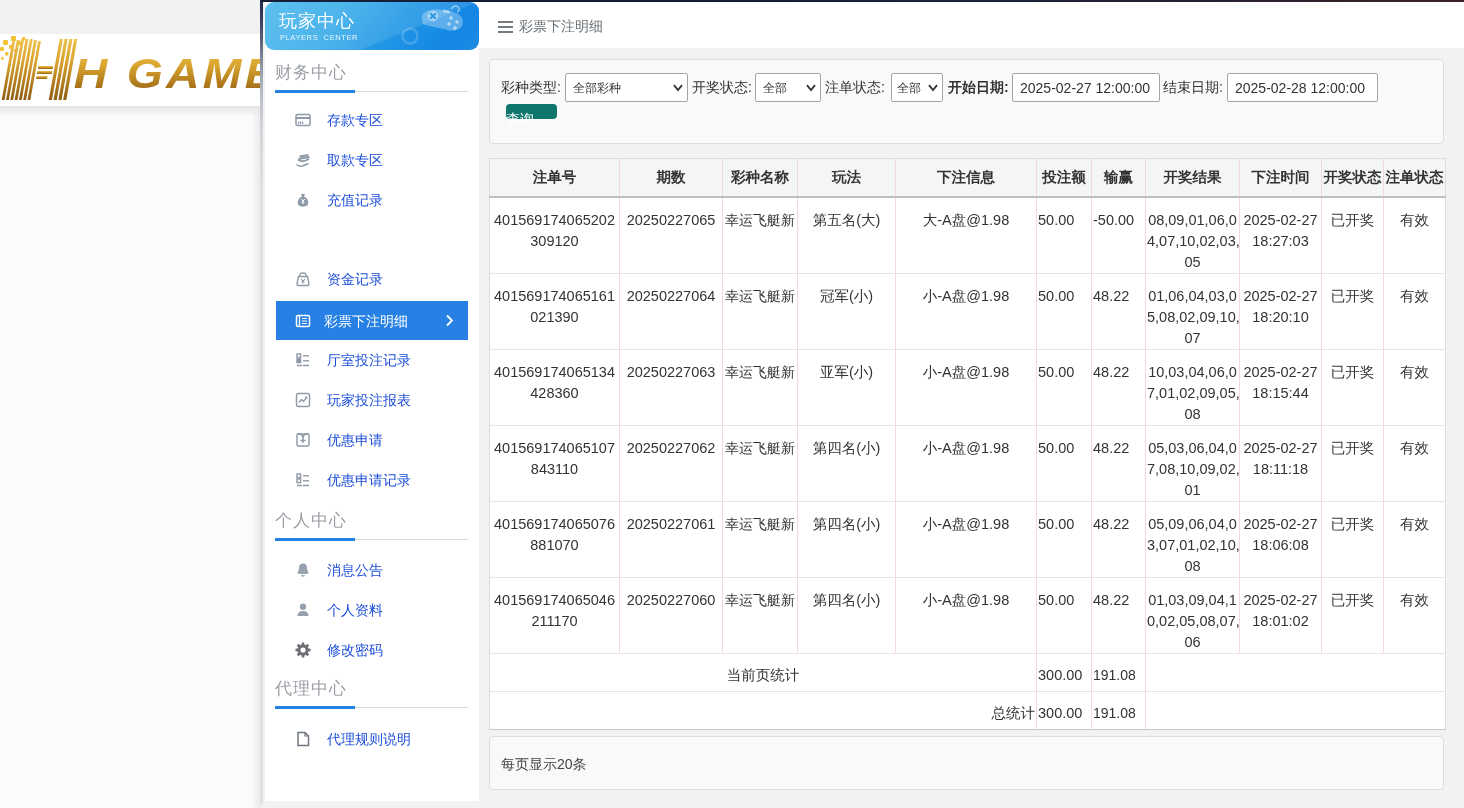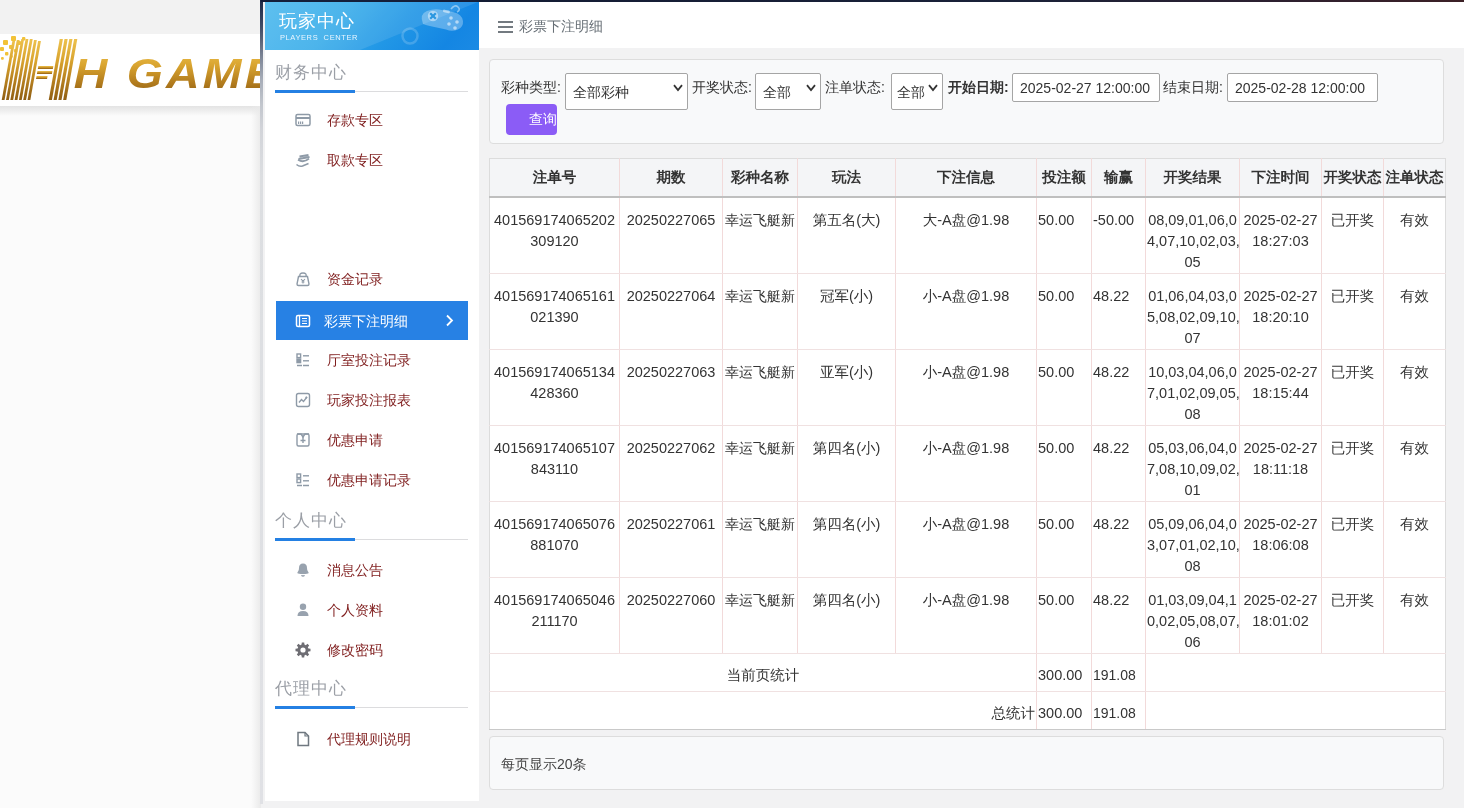--- a/index.html
+++ b/index.html
@@ -13,56 +13,56 @@
 .lz-logo { position:absolute; left:0; top:34px; right:0; height:72px; background:#fff; overflow:hidden; }
 .lz-shadow { position:absolute; left:0; top:106px; right:0; height:10px; background:linear-gradient(#e3e3e3,rgba(240,240,240,0)); }
 
 
 #sidebar { position:absolute; left:261px; top:0; width:218px; height:804px; }
 .sb-edge { position:absolute; left:-1px; top:0; width:3px; height:100%;
   background:linear-gradient(#1d2946 0%,#3c4864 3%,#5a6378 5%,#848c9c 7.5%,#a8aeb9 10%,#c2c6cd 13%,#d2d4d9 16%,#dcdee1 22%,#e0e1e5 100%); }
 .sb-top { position:absolute; left:0; top:0; right:0; height:2px; background:#141f3a; }
 .sb-body { position:absolute; left:4px; top:2px; right:0; bottom:3px; background:#fff; }
 .sb-head { position:absolute; left:0; top:0; right:0; height:48px; overflow:hidden;
-  background:linear-gradient(130deg,#4cb9ee 0%,#38ace9 35%,#2197e6 60%,#1486e3 85%,#1b8ae4 100%); }
+  background:linear-gradient(130deg,#4cb9ee 0%,#38ace9 35%,#2197e6 60%,#1486e3 85%,#1b8ae4 100%);border-radius:9px; }
 .sb-head .t1 { position:absolute; left:14px; top:7px; font-size:18px; color:#fff; letter-spacing:1px; }
 .sb-head .t2 { position:absolute; left:15px; top:30.5px; font-size:7.5px; color:#eaf6ff; letter-spacing:0.6px; }
 .sec-head { position:absolute; left:14px; right:11px; height:36px; padding-top:5px; }
 .sec-head .st { font-size:17px; color:#9b9fa6; letter-spacing:1px; }
 .sec-head .ln { position:absolute; left:0; right:0; bottom:0; height:1px; background:#dcdcde; }
 .sec-head .lb { position:absolute; left:0; bottom:-1px; width:80px; height:3px; background:#2480e3; }
-.mi { position:absolute; left:4px; right:0; height:40px; font-size:14px; color:#7f1d1d; }
+.mi { position:absolute; left:4px; right:0; height:40px; font-size:14px; color:#1d4ed8; }
 .mi .mic { position:absolute; left:29px; top:50%; margin-top:-9px; width:18px; height:18px; }
 .mi .mit { position:absolute; left:62px; top:50%; margin-top:-8px; height:16px; line-height:16px; }
 .mi.sel { left:15px; right:11px; background:#2781e4; color:#fff; }
 .mi.sel .mic { left:18px; }
 .mi.sel .mit { left:48px; }
 .mi.sel .arr { position:absolute; right:14px; top:50%; margin-top:-6.5px; width:9px; height:13px; }
 
 #main { position:absolute; left:479px; top:0; right:0; bottom:0; }
 .topline { position:absolute; left:0; top:0; right:0; height:2px;
   background:linear-gradient(90deg,#131c34 0%,#1a2138 55%,#2c2030 80%,#3c2026 100%); }
 .topbar { position:absolute; left:0; top:2px; right:0; height:46px; background:#fff; }
 .topbar .ham { position:absolute; left:19px; top:19px; width:15px; height:12px; }
 .topbar .ham i { display:block; height:2px; background:#737a80; margin-bottom:3px; }
 .topbar .ttl { position:absolute; left:40px; top:16px; font-size:14px; color:#676f76; }
 .panel { position:absolute; left:10px; width:955px; background:#f8f9fa; border:1px solid #dddddd; border-radius:4px; }
 
 #fpanel { top:59px; height:85px; }
 #fpanel .lab { position:absolute; top:13px; height:29px; line-height:29px; font-size:14px; color:#333; }
 .selw { position:absolute; top:13px; height:29px; }
-.selw select { width:100%; height:37px; border:1px solid #a5a5a5; border-radius:2px; background:#fff;
-  font-family:"Liberation Sans",sans-serif; font-size:14px; color:#333; padding:0 18px 0 7px;
+.selw select { width:100%; height:29px; border:1px solid #a5a5a5; border-radius:2px; background:#fff;
+  font-family:"Liberation Sans",sans-serif; font-size:12px; color:#333; padding:0 18px 0 7px;
   -webkit-appearance:none; appearance:none; }
 .selw svg { position:absolute; right:5px; top:9px; pointer-events:none; }
 .inpw { position:absolute; top:13px; height:29px; }
 .inpw input { width:100%; height:29px; border:1px solid #a5a5a5; border-radius:2px; background:#fff;
   font-family:"Liberation Sans",sans-serif; font-size:14px; color:#333; padding:0 0 0 7px; }
-#qbtn { position:absolute; left:16px; top:44px; width:51px; height:31px; background:#8b5cf6; border-radius:4px;
-  color:#fff; font-size:14px; text-align:right; line-height:31px; }
+#qbtn { position:absolute; left:16px; top:44px; width:51px; height:15px; background:#0f766e; border-radius:4px;
+  color:#fff; font-size:14px; text-align:left; line-height:31px; }
 
 #tblwrap { position:absolute; left:10px; top:158px; width:956px; }
 table { width:956px; border-collapse:collapse; table-layout:fixed; background:#fff; }
 th,td { font-size:14.5px; color:#333; text-align:center; overflow:hidden; }
 thead th { height:38px; background:#f4f5f7; font-weight:bold; border:1px solid #f2dada;
   border-top:1px solid #dcdcdc; border-bottom:2px solid #bfbfbf; padding:0; }
 thead th:first-child { border-left:1px solid #dcdcdc; }
 thead th:last-child { border-right:1px solid #dcdcdc; }
 tbody td { height:76px; vertical-align:top; padding:12px 1px 0; line-height:21px;
   border:1px solid #f2dada; border-top:1px solid #f0e1e1; border-bottom:1px solid #f0e1e1; }
@@ -174,20 +174,29 @@
       <span class="mic">
     <svg width="19" height="19" viewBox="0 0 19 19" fill="none" stroke="#8e9aa7" stroke-width="1.5">
       <path d="M5.5 5.5 l9 -1.5 M4.5 8 l11 -2" stroke-width="1.8"></path>
       <path d="M4 8.8 q5.5 3.5 11 -1.2" stroke-width="1.8"></path>
       <path d="M2.5 13.5 q3 2.5 6 1.5 l6 -2.5" stroke-width="1.6"></path>
         </svg>
     </span>
       <span class="mit">取款专区</span>
     </div>
 
+  <div class="mi" style="top:180px;">
+      <span class="mic">
+    <svg width="18" height="18" viewBox="0 0 18 18">
+      <path d="M7 3 h4 l-1 2.5 q4 1.5 4.3 6 q.2 4 -5.3 4.2 q-5.5 -.2 -5.3 -4.2 q.3 -4.5 4.3 -6z" fill="#8e9aa7"></path>
+      <path d="M7.2 8 l1.8 2 1.8 -2 M9 10 v3 M7.6 11.3 h2.8" stroke="#fff" stroke-width="1" fill="none"></path>
+        </svg>
+    </span>
+      <span class="mit">充值记录</span>
+    </div>
 
 
   <div class="mi" style="top:259px;">
       <span class="mic">
     <svg width="18" height="18" viewBox="0 0 18 18" fill="none" stroke="#8e9aa7" stroke-width="1.4">
       <path d="M6 6.5 q-1 -3.5 3 -3.5 q4 0 3 3.5"></path>
       <path d="M4.5 6.5 h9 l1.5 7.5 q0 1.5 -1.5 1.5 h-9 q-1.5 0 -1.5 -1.5z"></path>
       <path d="M7 9 l2 2.2 2 -2.2 M9 11.2 v2.2 M7.5 12 h3" stroke-width="1.1"></path>
         </svg>
     </span>

